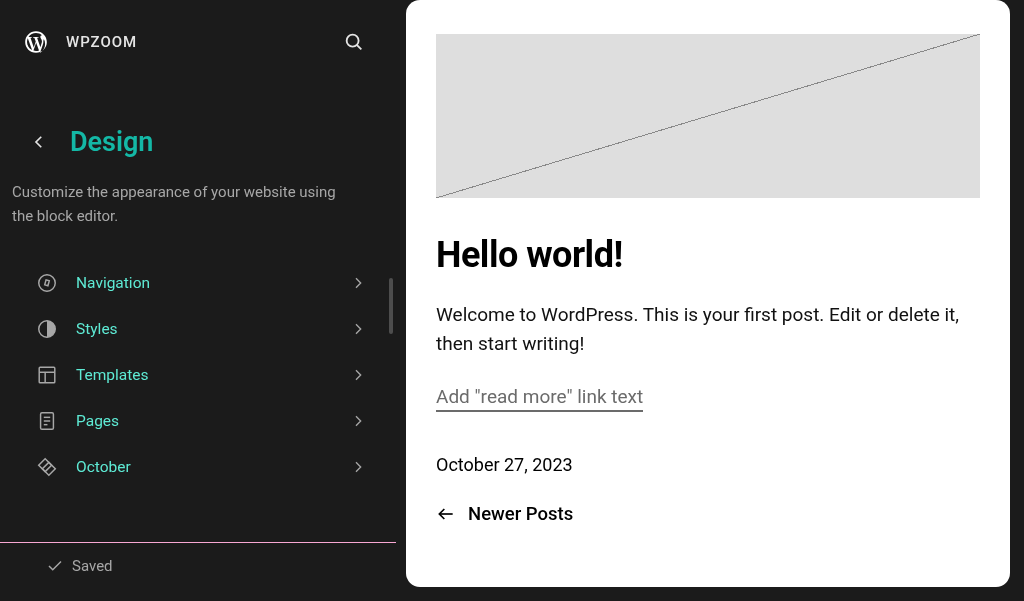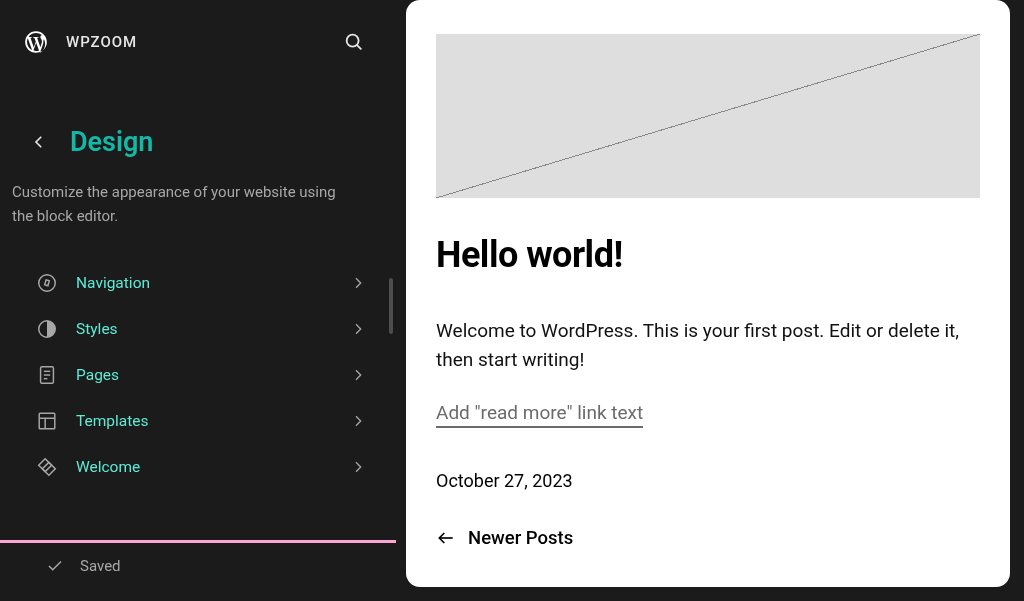--- a/index.html
+++ b/index.html
@@ -118,23 +118,23 @@
     height: 56px;
     background: #4d4d4d;
     border-radius: 2px;
   }
 
   .sidebar-footer {
     margin-top: auto;
     padding: 14px 30px 26px 46px;
     display: flex;
     align-items: flex-end;
-    gap: 16px;
+    gap: 8px;
     color: #a7a7a7;
-    border-top: 3px solid #f9a8d4;
+    border-top: 1px solid #f9a8d4;
   }
   .sidebar-footer .check {
     display: flex;
     align-items: center;
   }
   .sidebar-footer .text { font-size: 15px; }
 
   
   .preview-wrap {
     flex: 1;
@@ -166,40 +166,40 @@
   }
   .post-title {
     font-size: 36px;
     font-weight: 700;
     margin-top: 36px;
     letter-spacing: -0.5px;
   }
   .post-excerpt {
     font-size: 19px;
     line-height: 1.55;
-    margin-top: 40px;
+    margin-top: 24px;
     color: #111;
   }
   .read-more {
     display: inline-block;
     margin-top: 26px;
     font-size: 19px;
     color: #6b6b6b;
     border-bottom: 2px solid #6b6b6b;
     padding-bottom: 2px;
     width: fit-content;
   }
   .post-date {
     font-size: 18px;
     margin-top: 42px;
   }
   .post-nav {
     display: flex;
     justify-content: space-between;
-    margin-top: 36px;
+    margin-top: 28px;
     font-size: 18.5px;
     font-weight: 500;
   }
   .post-nav a { display: flex; align-items: center; gap: 12px; color: #000; text-decoration: none; cursor: pointer; }
   .arrow { display: flex; align-items: center; }
 </style>
 </head>
 <body>
 
 <aside class="sidebar">
@@ -253,56 +253,56 @@
       <span class="label">Styles</span>
       <span class="chevron">
         <svg viewBox="0 0 24 24" width="16" height="16" fill="none" stroke="currentColor" stroke-width="2">
             <polyline points="9 5 16 12 9 19"></polyline>
           </svg>
       </span>
     </li>
     <li class="nav-item">
       <span class="icon">
         <svg viewBox="0 0 24 24" width="22" height="22" fill="none" stroke="currentColor" stroke-width="1.6">
+            <rect x="3.5" y="3.5" width="17" height="17" rx="1"></rect>
+            <line x1="3.5" y1="9" x2="20.5" y2="9"></line>
+            <line x1="10" y1="9" x2="10" y2="20.5"></line>
+          </svg>
+      </span>
+      <span class="label">Templates</span>
+      <span class="chevron">
+        <svg viewBox="0 0 24 24" width="16" height="16" fill="none" stroke="currentColor" stroke-width="2">
+            <polyline points="9 5 16 12 9 19"></polyline>
+          </svg>
+      </span>
+    </li>
+    <li class="nav-item">
+      <span class="icon">
+        <svg viewBox="0 0 24 24" width="22" height="22" fill="none" stroke="currentColor" stroke-width="1.6">
             <rect x="5" y="3" width="14" height="18" rx="1.5"></rect>
             <line x1="8.5" y1="8" x2="15.5" y2="8"></line>
             <line x1="8.5" y1="12" x2="15.5" y2="12"></line>
             <line x1="8.5" y1="16" x2="12.5" y2="16"></line>
           </svg>
       </span>
       <span class="label">Pages</span>
       <span class="chevron">
         <svg viewBox="0 0 24 24" width="16" height="16" fill="none" stroke="currentColor" stroke-width="2">
             <polyline points="9 5 16 12 9 19"></polyline>
           </svg>
       </span>
     </li>
     <li class="nav-item">
       <span class="icon">
         <svg viewBox="0 0 24 24" width="22" height="22" fill="none" stroke="currentColor" stroke-width="1.6">
-            <rect x="3.5" y="3.5" width="17" height="17" rx="1"></rect>
-            <line x1="3.5" y1="9" x2="20.5" y2="9"></line>
-            <line x1="10" y1="9" x2="10" y2="20.5"></line>
-          </svg>
-      </span>
-      <span class="label">Templates</span>
-      <span class="chevron">
-        <svg viewBox="0 0 24 24" width="16" height="16" fill="none" stroke="currentColor" stroke-width="2">
-            <polyline points="9 5 16 12 9 19"></polyline>
-          </svg>
-      </span>
-    </li>
-    <li class="nav-item">
-      <span class="icon">
-        <svg viewBox="0 0 24 24" width="22" height="22" fill="none" stroke="currentColor" stroke-width="1.6">
             <rect x="5" y="5" width="10" height="10" transform="rotate(45 10 10)"></rect>
             <rect x="9" y="9" width="10" height="10" transform="rotate(45 14 14)"></rect>
           </svg>
       </span>
-      <span class="label">Welcome</span>
+      <span class="label">October</span>
       <span class="chevron">
         <svg viewBox="0 0 24 24" width="16" height="16" fill="none" stroke="currentColor" stroke-width="2">
             <polyline points="9 5 16 12 9 19"></polyline>
           </svg>
       </span>
     </li>
   </ul>
 
   <div class="scroll-track"></div>
 

